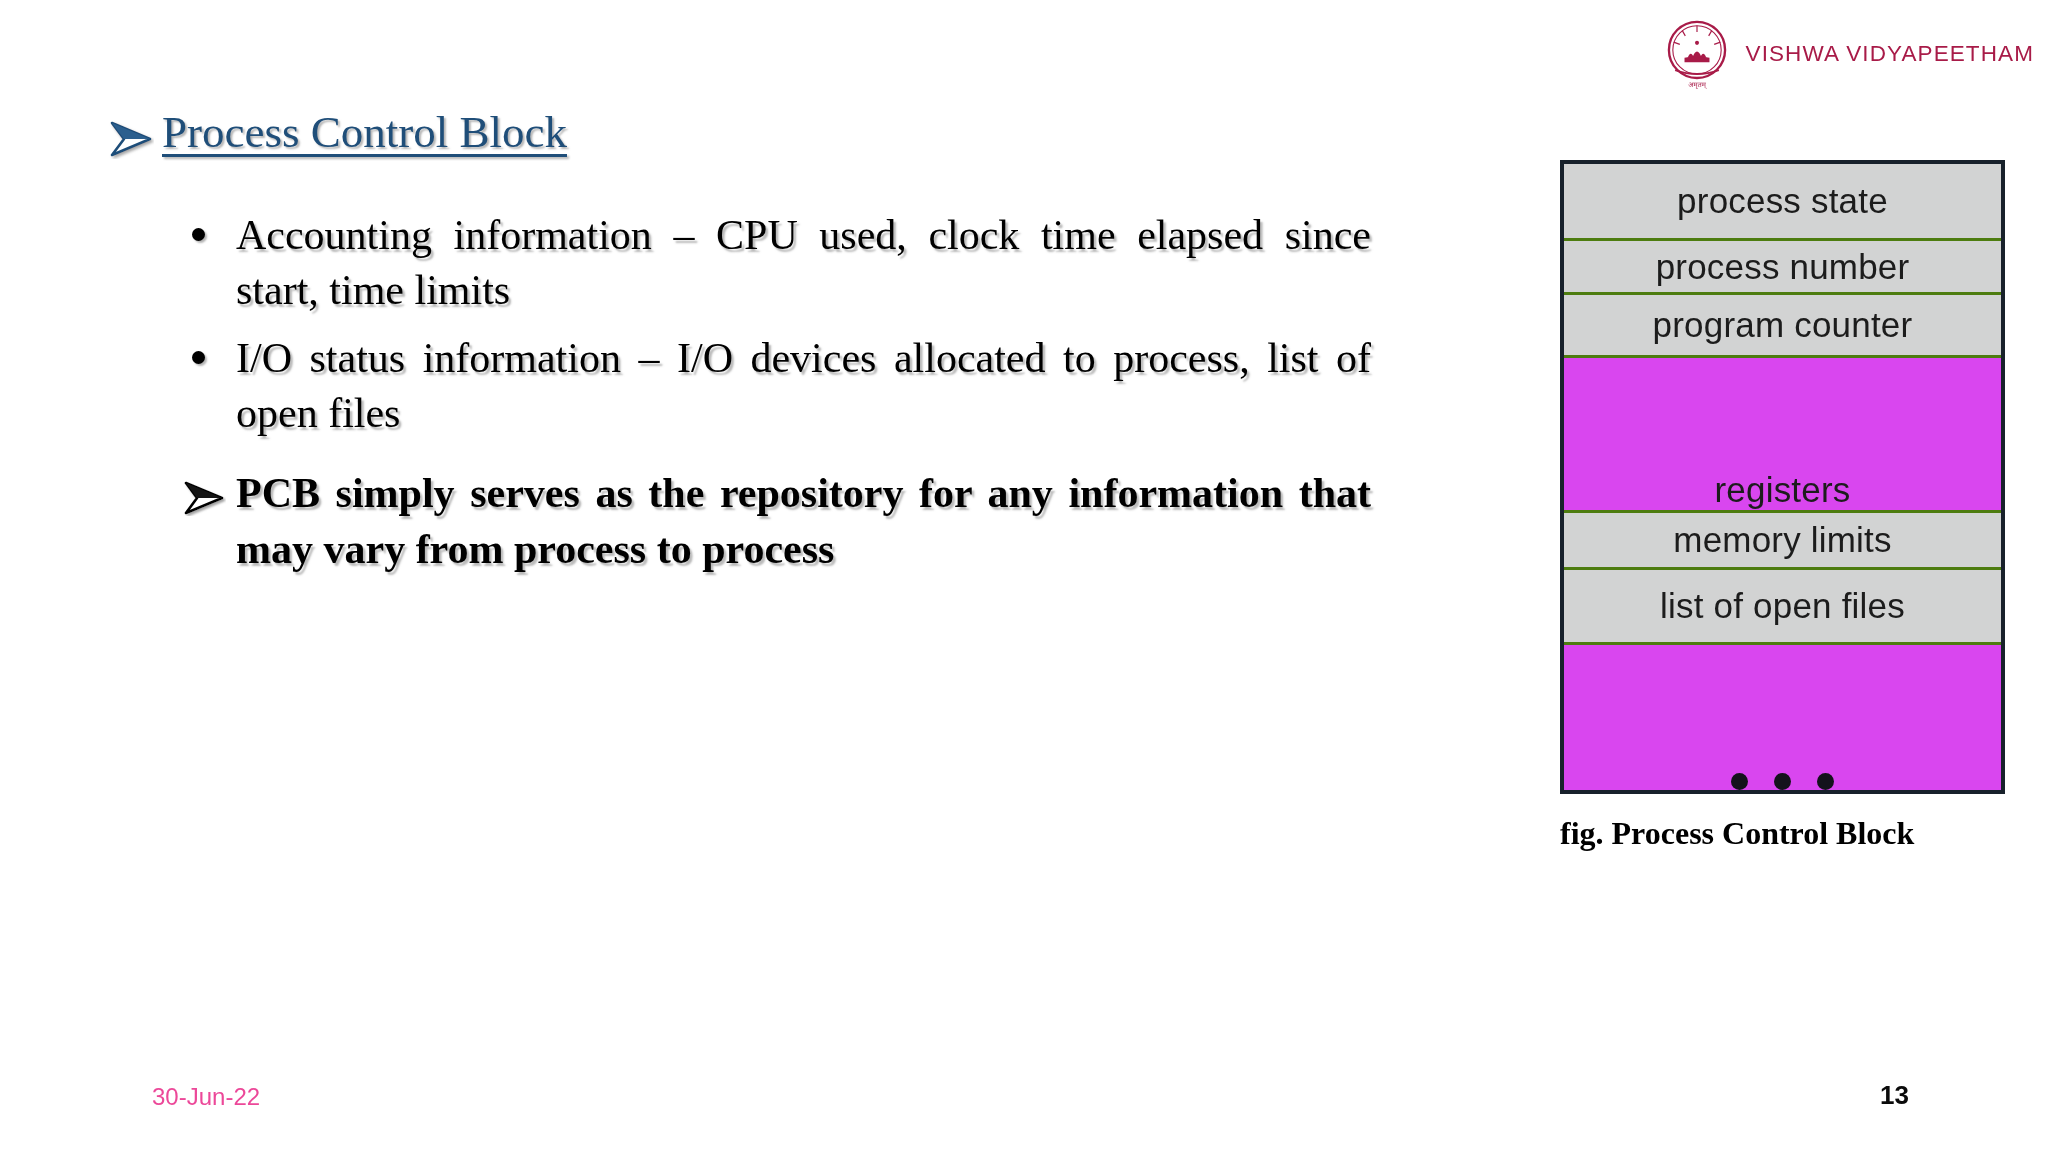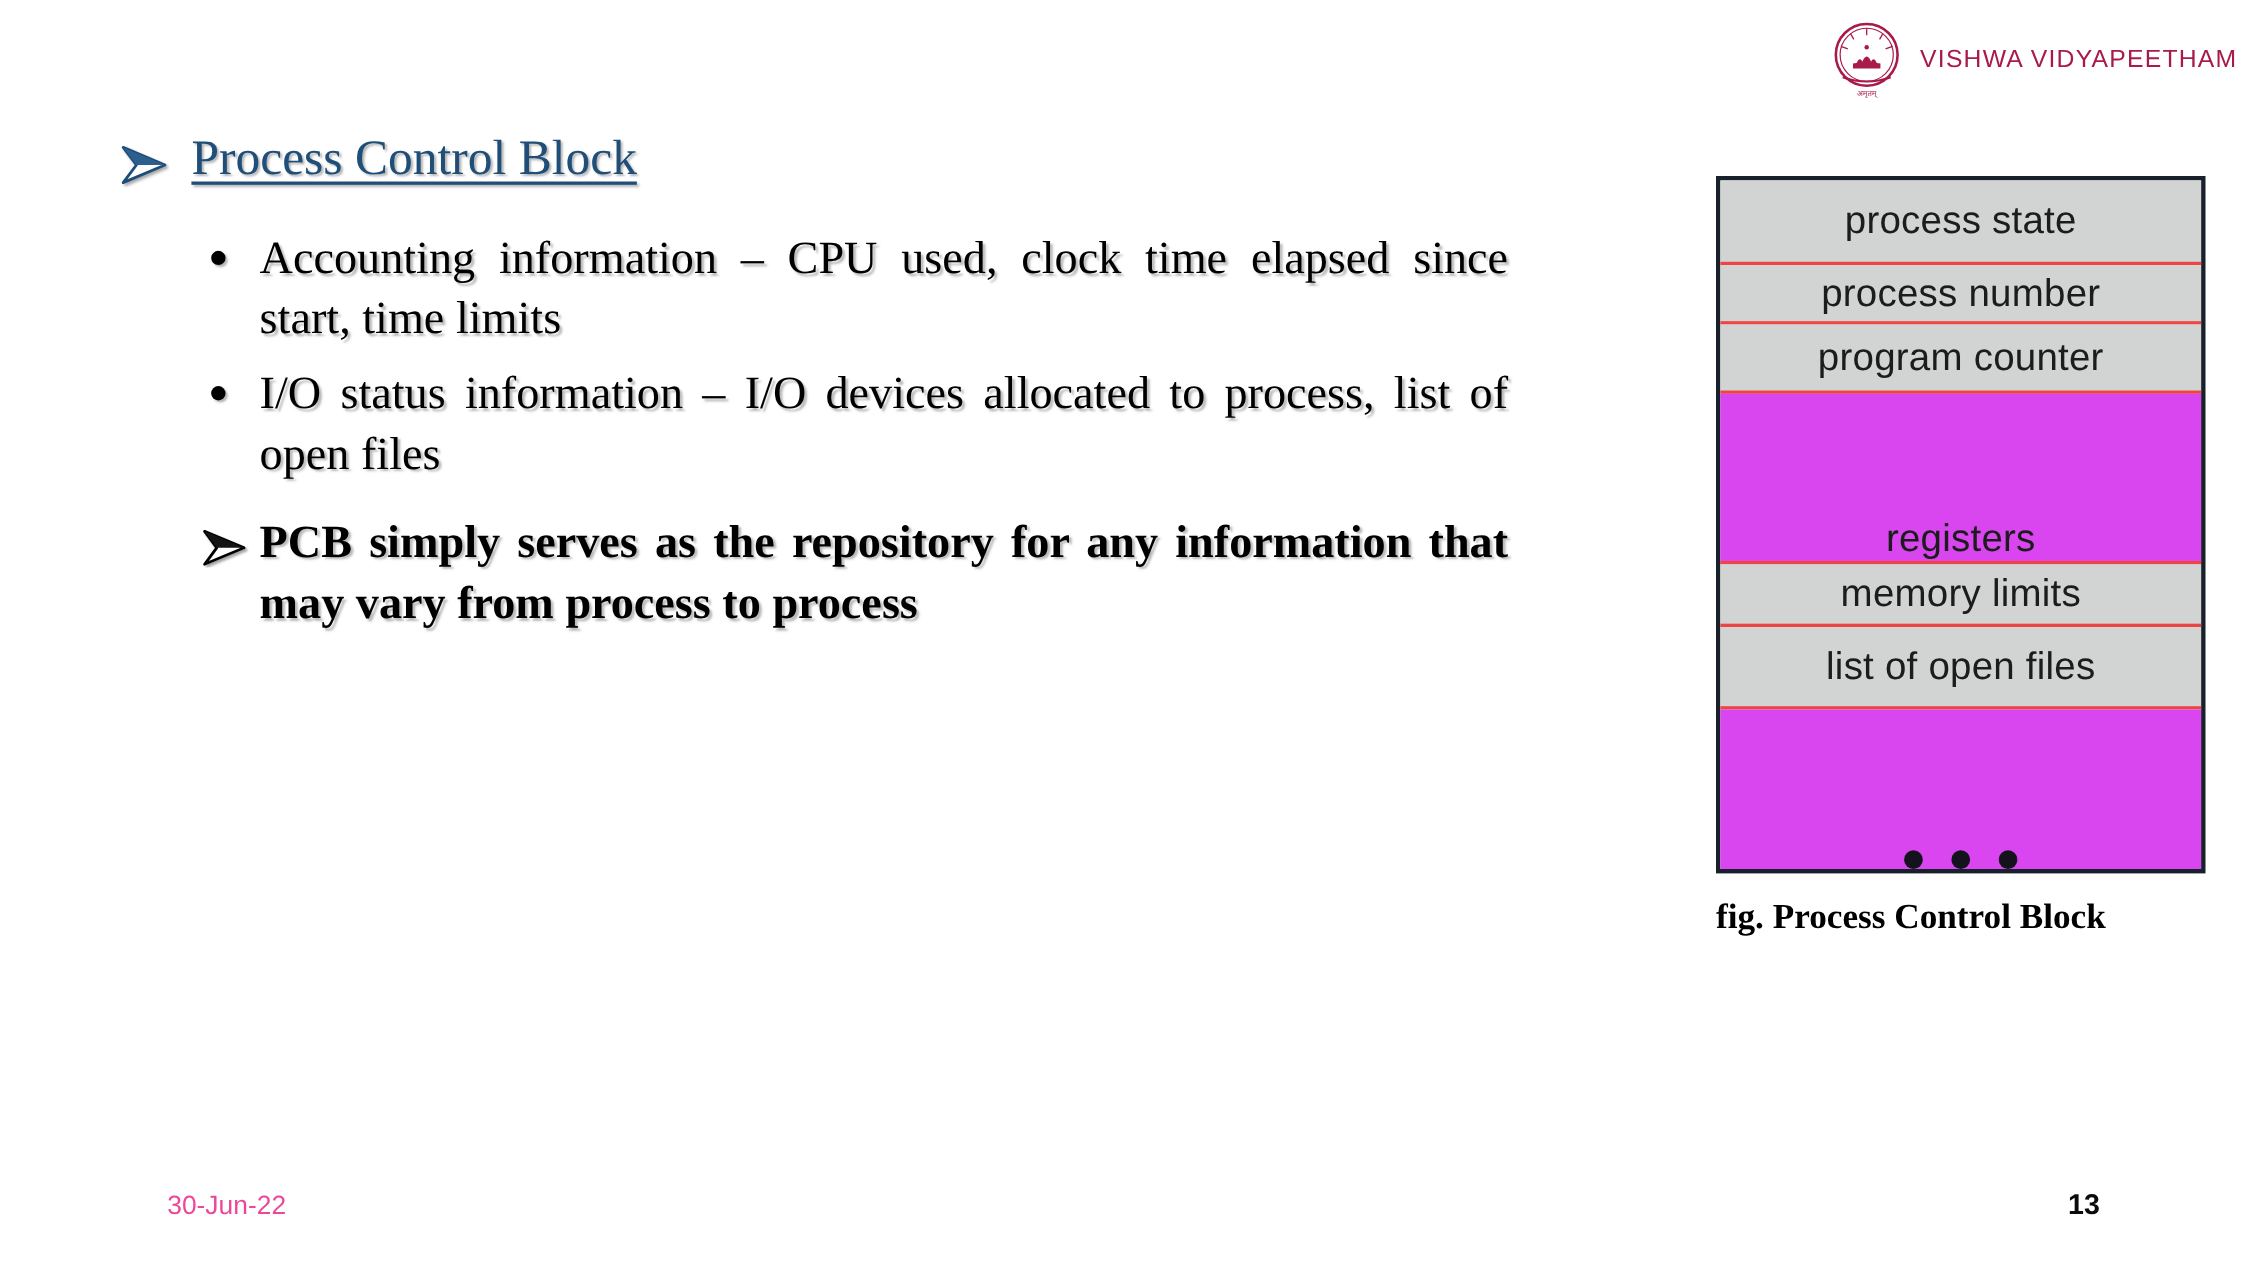--- a/index.html
+++ b/index.html
@@ -57,24 +57,24 @@
   .content {
     position: absolute;
     left: 0;
     top: 0;
     width: 1480px;
   }
 
   .title-row {
     position: absolute;
     left: 108px;
-    top: 120px;
+    top: 109px;
     display: flex;
     align-items: flex-start;
-    gap: 20px;
+    gap: 8px;
   }
   .arrow-blue {
     width: 46px;
     height: 40px;
     flex: none;
     margin-top: 10px;
   }
   .title-text {
     font-family: "Liberation Serif", serif;
     font-size: 45px;
@@ -148,21 +148,21 @@
     top: 160px;
     width: 445px;
   }
   .pcb-box {
     border: 4px solid #18212b;
     box-sizing: border-box;
     width: 445px;
   }
   .pcb-row {
     box-sizing: border-box;
-    border-bottom: 3px solid #ef4444;
+    border-bottom: 3px solid #4d7c0f;
     display: flex;
     align-items: center;
     justify-content: center;
     font-family: "Liberation Sans", sans-serif;
     font-size: 35px;
     color: #1c1c1c;
     letter-spacing: 0.2px;
   }
   .pcb-row:last-child {
     border-bottom: none;

